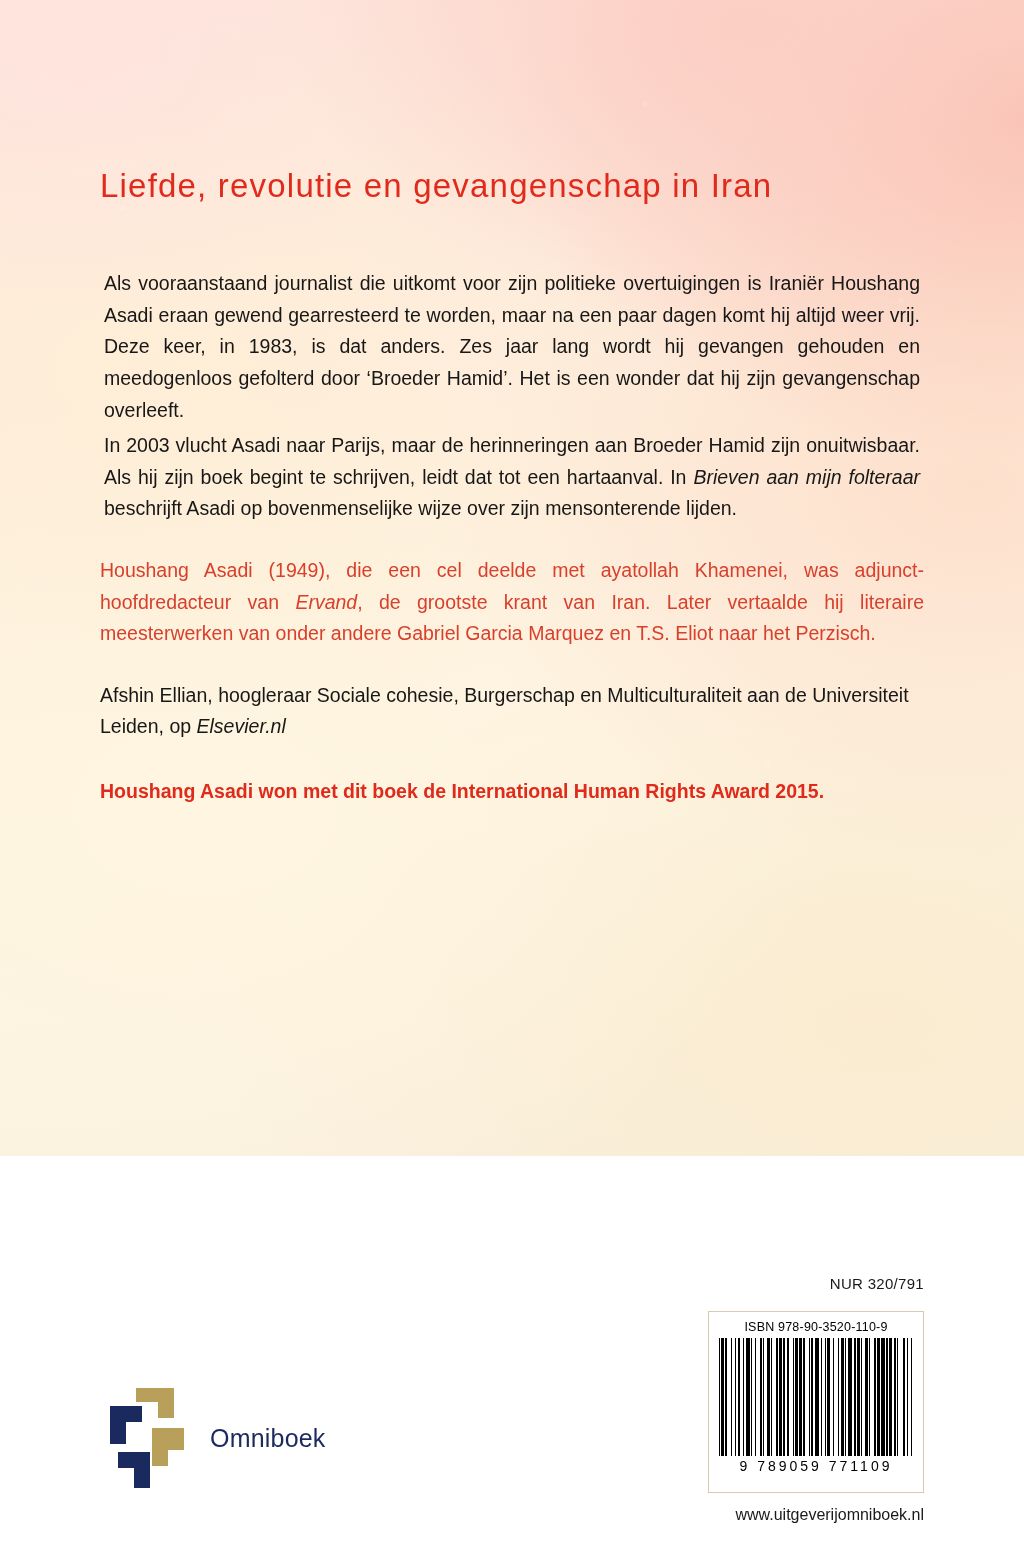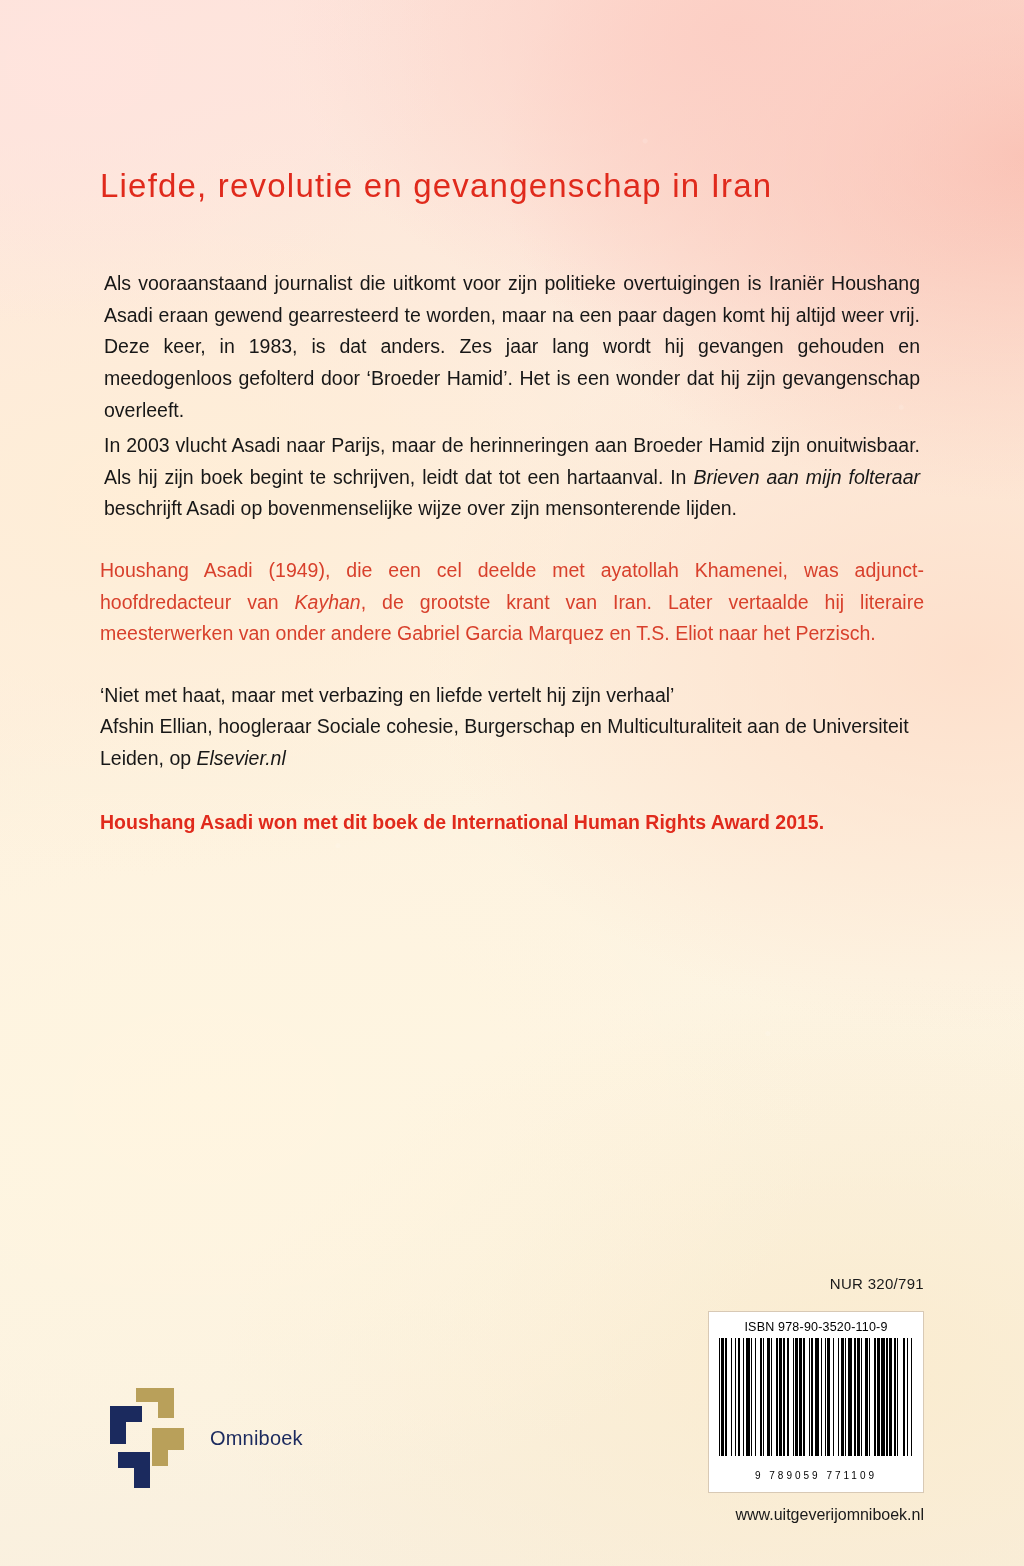--- a/index.html
+++ b/index.html
@@ -9,21 +9,21 @@
   body {
     width: 1024px;
     height: 1566px;
     font-family: "Liberation Sans", sans-serif;
     overflow: hidden;
   }
 
   #cover {
     position: relative;
     width: 1024px;
-    height: 1566px;
+    height: 1156px;
     box-sizing: border-box;
     background:
       radial-gradient(ellipse 520px 380px at 8% 4%, rgba(255,228,222,0.95) 0%, rgba(255,228,222,0) 70%),
       radial-gradient(ellipse 620px 420px at 72% 2%, rgba(252,206,196,0.95) 0%, rgba(252,206,196,0) 72%),
       radial-gradient(ellipse 700px 460px at 100% 10%, rgba(249,186,172,0.85) 0%, rgba(249,186,172,0) 75%),
       radial-gradient(ellipse 800px 520px at 15% 32%, rgba(255,238,214,0.9) 0%, rgba(255,238,214,0) 72%),
       radial-gradient(ellipse 760px 520px at 95% 42%, rgba(253,219,199,0.8) 0%, rgba(253,219,199,0) 72%),
       radial-gradient(ellipse 900px 600px at 20% 70%, rgba(255,245,224,0.95) 0%, rgba(255,245,224,0) 70%),
       radial-gradient(ellipse 900px 560px at 85% 88%, rgba(250,235,206,0.9) 0%, rgba(250,235,206,0) 72%),
       linear-gradient(170deg, #fde3da 0%, #fdeadd 22%, #fdf1df 45%, #fdf4e2 65%, #fbf2e0 82%, #f8eedd 100%);
@@ -136,24 +136,24 @@
     justify-content: center;
     gap: 0;
     margin: 0 auto;
   }
   .bars span {
     display: block;
     background: #000;
     height: 100%;
   }
   .barcode-digits {
-    font-size: 10px;
+    font-size: 14px;
     letter-spacing: 3px;
     color: #000;
-    margin-top: 14px;
+    margin-top: 2px;
     font-family: "Liberation Sans", sans-serif;
     white-space: nowrap;
   }
 
   .website {
     position: absolute;
     right: 100px;
     top: 1506px;
     font-size: 16px;
     color: #1a1a1a;
@@ -166,46 +166,45 @@
     display: flex;
     align-items: center;
     gap: 22px;
   }
   .logo {
     position: relative;
     width: 82px;
     height: 100px;
   }
   .publisher-name {
-    font-size: 20px;
+    font-size: 25px;
     color: #1b2a5e;
     letter-spacing: 0.2px;
   }
 </style>
 </head>
 <body>
 
 <div id="cover">
   <div class="grain"></div>
 
   <div class="content">
 
     <h1 class="headline">Liefde, revolutie en gevangenschap in Iran</h1>
 
     <div class="body-block">
       <p>Als vooraanstaand journalist die uitkomt voor zijn politieke overtuigingen is Iraniër Houshang Asadi eraan gewend gearresteerd te worden, maar na een paar dagen komt hij altijd weer vrij. Deze keer, in 1983, is dat anders. Zes jaar lang wordt hij gevangen gehouden en meedogenloos gefolterd door ‘Broeder Hamid’. Het is een wonder dat hij zijn gevangenschap overleeft.</p>
       <p><span>In 2003 vlucht Asadi naar Parijs, maar de herinneringen aan Broeder Hamid zijn onuitwisbaar. Als hij zijn boek begint te schrijven, leidt dat tot een hartaanval. In </span><em class="ital">Brieven aan mijn folteraar</em><span> beschrijft Asadi op bovenmenselijke wijze over zijn mensonterende lijden.</span></p>
     </div>
 
     <div class="author-block">
-      <p><span>Houshang Asadi (1949), die een cel deelde met ayatollah Khamenei, was adjunct-hoofdredacteur van </span><em class="ital">Kayhan</em><span>, de grootste krant van Iran. Later vertaalde hij literaire meesterwerken van onder andere Gabriel Garcia Marquez en T.S. Eliot naar het Perzisch.</span></p>
+      <p><span>Houshang Asadi (1949), die een cel deelde met ayatollah Khamenei, was adjunct-hoofdredacteur van </span><em class="ital">Ervand</em><span>, de grootste krant van Iran. Later vertaalde hij literaire meesterwerken van onder andere Gabriel Garcia Marquez en T.S. Eliot naar het Perzisch.</span></p>
     </div>
 
     <div class="quote-block">
-      <p>‘Niet met haat, maar met verbazing en liefde vertelt hij zijn verhaal’</p>
       <p><span>Afshin Ellian, hoogleraar Sociale cohesie, Burgerschap en Multiculturaliteit aan de Universiteit Leiden, op </span><em class="ital">Elsevier.nl</em></p>
     </div>
 
     <div class="quote-block justify">
     </div>
 
     <div class="award">Houshang Asadi won met dit boek de International Human Rights Award 2015.</div>
 
   </div>
 

